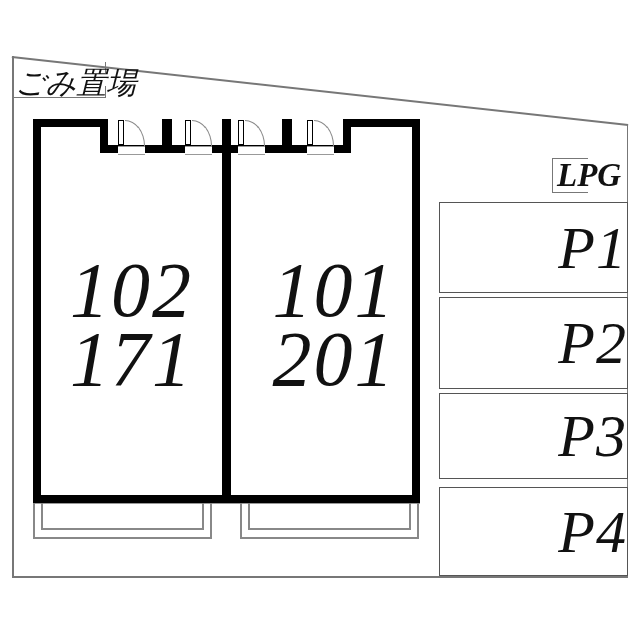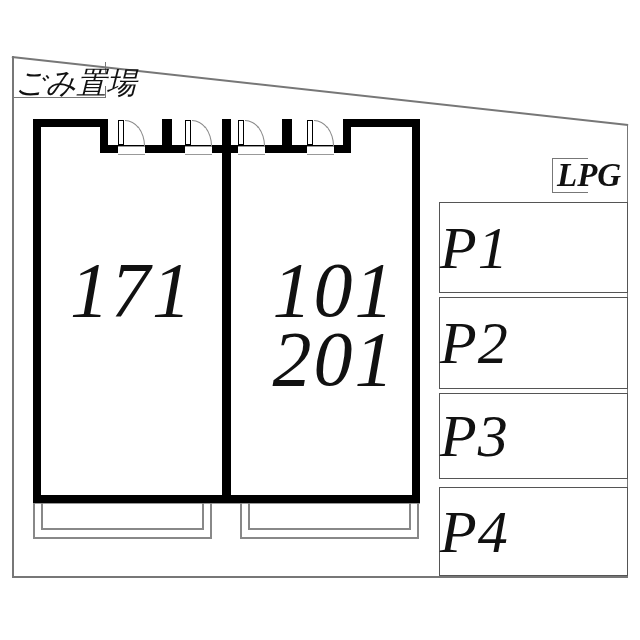--- a/index.html
+++ b/index.html
@@ -11,22 +11,22 @@
   .ln{position:absolute;background:#777;}
   .gl{position:absolute;background:#999;}
   .wall{position:absolute;background:#000;}
   .lbl{position:absolute;font-style:italic;white-space:nowrap;}
   .sill{position:absolute;background:#fff;border-top:1px solid #999;border-bottom:1px solid #999;}
   .leaf{position:absolute;background:#fff;border:1.5px solid #000;}
   .arc{position:absolute;border-top:1.5px solid #888;border-right:1.5px solid #888;
        border-top-right-radius:100% 100%;}
   .balc-outer{position:absolute;border-left:2px solid #888;border-right:2px solid #888;border-bottom:2px solid #888;}
   .balc-inner{position:absolute;border-left:2px solid #888;border-right:2px solid #888;border-bottom:2px solid #888;}
-  .stall{position:absolute;border:1.5px solid #555;display:flex;align-items:center;justify-content:flex-start;
-         padding-right:18px;box-sizing:border-box;}
+  .stall{position:absolute;border:1.5px solid #555;display:flex;align-items:center;justify-content:flex-end;
+         box-sizing:border-box;}
   .stall .lbl-p{font-style:italic;font-size:60px;letter-spacing:1px;line-height:1;}
   .unit{position:absolute;text-align:center;font-style:italic;font-size:78px;line-height:0.88;letter-spacing:2px;}
   .unit span{display:block;}
 </style>
 </head>
 <body>
 
 <div id="canvas">
 
   <div>
@@ -73,20 +73,21 @@
     <div class="arc" style="left:245px;top:120px;width:19px;height:25px;"></div>
     <div class="leaf" style="left:238px;top:120px;width:4px;height:23px;"></div>
   </div>
   <div>
     <div class="sill" style="left:307px;top:145.5px;width:27px;height:7px;"></div>
     <div class="arc" style="left:314px;top:120px;width:19px;height:25px;"></div>
     <div class="leaf" style="left:307px;top:120px;width:4px;height:23px;"></div>
   </div>
 
   <div class="unit" style="left:42px;top:256px;width:179px;">
+    <span>102</span>
     <span>171</span>
   </div>
   <div class="unit" style="left:232px;top:256px;width:204px;">
     <span>101</span>
     <span>201</span>
   </div>
 
   <div>
     <div class="balc-outer" style="left:33px;top:503px;width:175px;height:34px;"></div>
     <div class="balc-inner" style="left:41px;top:503px;width:159px;height:25px;"></div>

